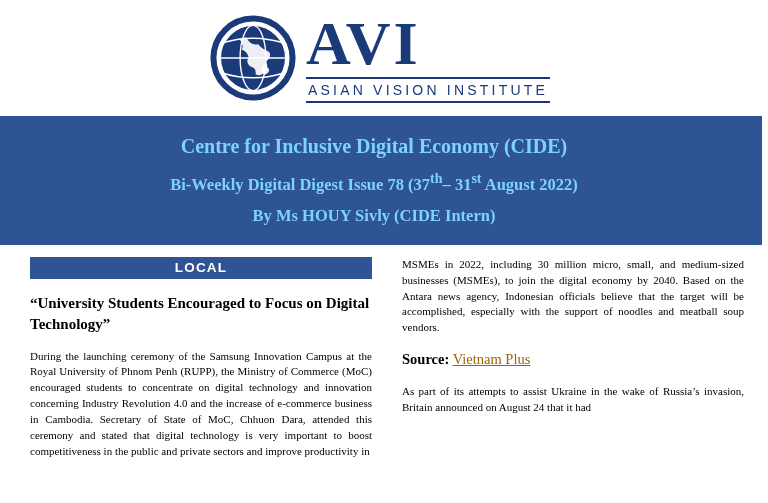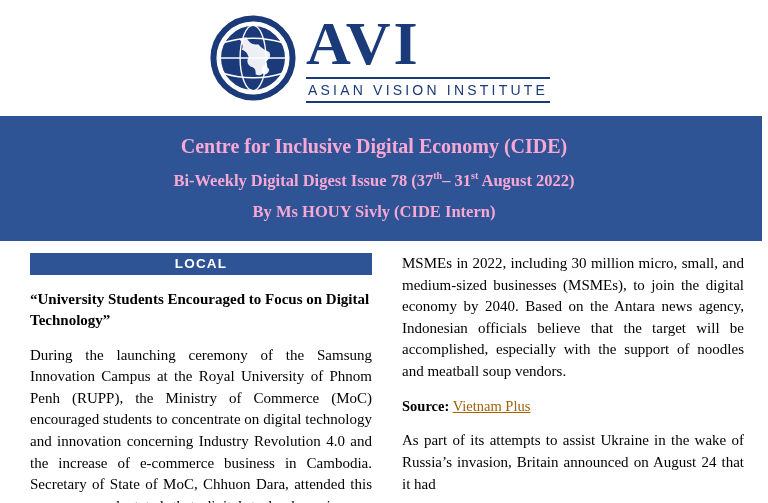--- a/index.html
+++ b/index.html
@@ -62,38 +62,38 @@
     text-align: center;
     margin-top: 4px;
     border-top: 2px solid #1a3a7a;
     border-bottom: 2px solid #1a3a7a;
     padding: 3px 2px 3px 2px;
   }
 
   
   .banner {
     background: #2e5496;
-    color: #f9a8d4;
+    color: #7dd3fc;
     text-align: center;
     padding: 16px 24px 16px 10px;
     margin: 0 6px 0 0;
   }
   .banner-title {
     font-size: 20px;
     font-weight: bold;
     line-height: 1.45;
   }
   .banner-line {
     font-size: 16.5px;
     font-weight: bold;
     line-height: 1.5;
     margin-top: 7px;
   }
   .banner-line sup {
-    font-size: 10px;
+    font-size: 14px;
     vertical-align: super;
   }
 
   
   .columns {
     display: flex;
     gap: 30px;
     padding: 12px 30px 0 30px;
     box-sizing: border-box;
   }
@@ -112,21 +112,21 @@
     padding: 3px 0 4px 0;
     margin-bottom: 14px;
   }
   .headline {
     font-weight: bold;
     font-size: 15px;
     line-height: 1.42;
     margin: 0 0 13px 0;
   }
   p.body {
-    font-size: 15px;
+    font-size: 11px;
     line-height: 1.44;
     text-align: justify;
     margin: 0 0 13px 0;
   }
   .source {
     font-size: 14.5px;
     line-height: 1.44;
     margin: 0 0 14px 0;
   }
   .source b { font-weight: bold; }

